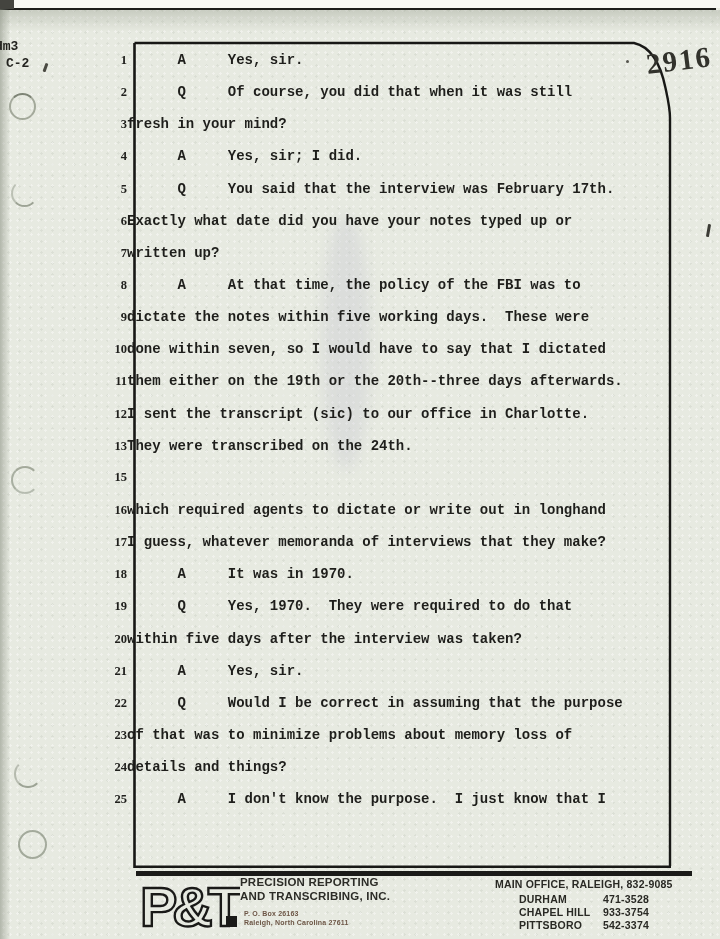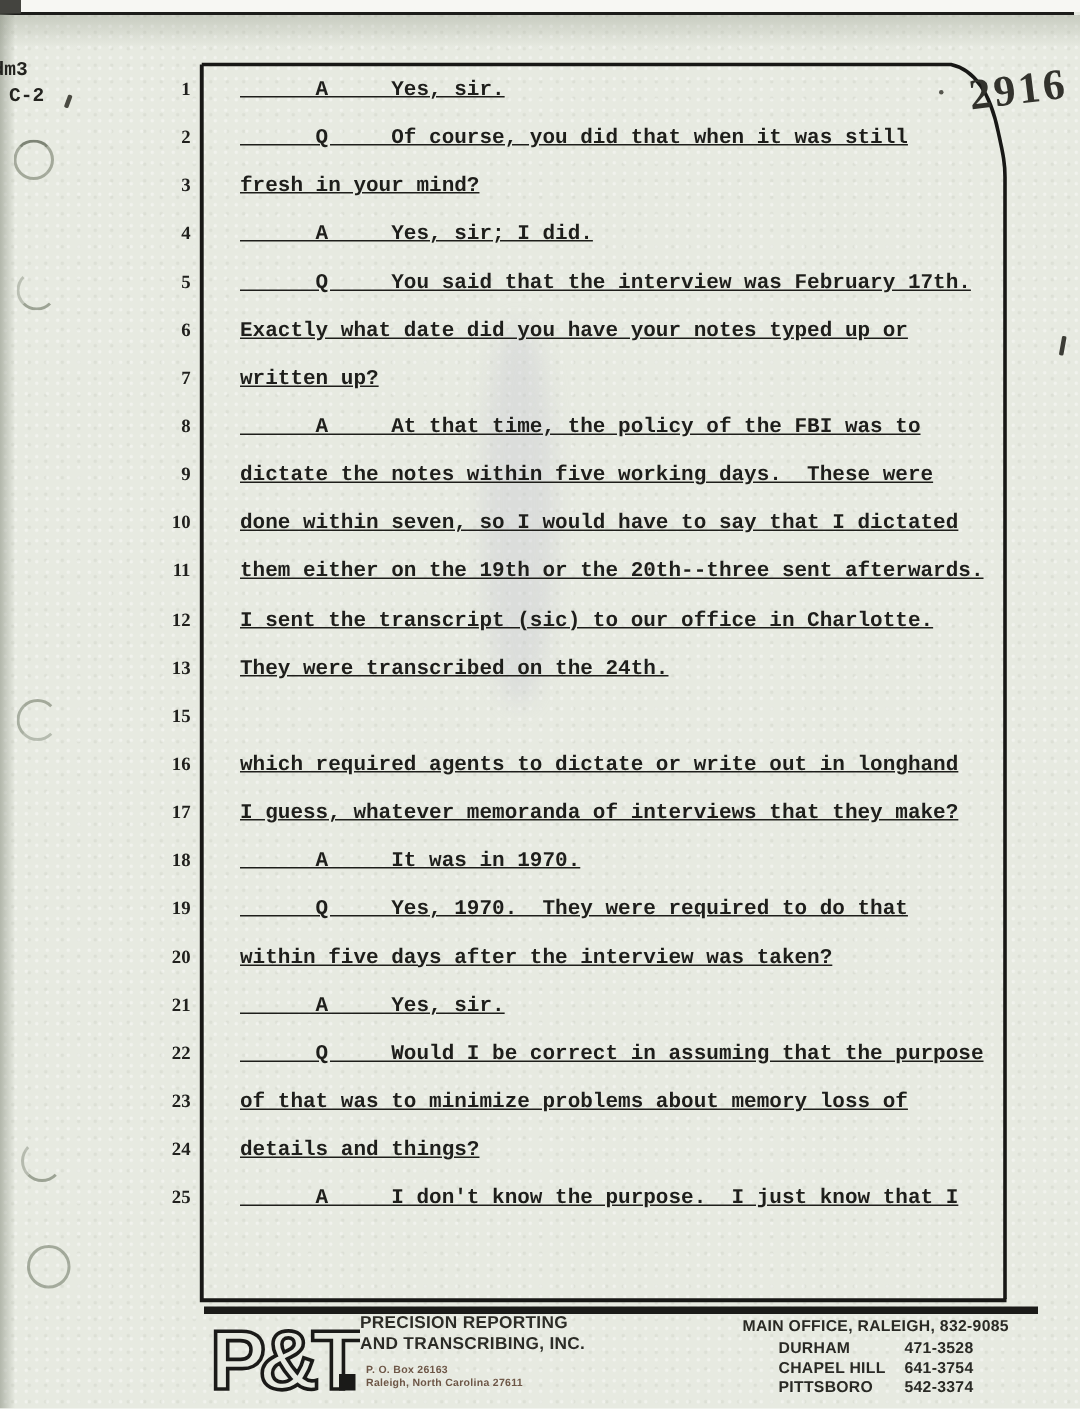--- a/index.html
+++ b/index.html
@@ -50,22 +50,22 @@
   
   .mark-apostrophe{position:absolute;left:44px;top:63px;width:2.5px;height:9px;background:#4a4a42;transform:rotate(20deg);border-radius:1px;}
   .mark-dot{position:absolute;left:626px;top:60px;width:3px;height:3px;background:#55554d;border-radius:50%;}
   .mark-pen{position:absolute;left:707px;top:224px;width:2.5px;height:13px;background:#3c3c36;transform:rotate(10deg);border-radius:1px;}
 
   
   .lines{position:absolute;left:0;top:52px;width:720px;}
   .tline{display:flex;align-items:baseline;height:32.15px;}
   .lnum{display:inline-block;width:127px;text-align:right;
     font:600 12.5px "Liberation Serif",serif;color:#20201d;flex:none;}
-  .ltext{margin-left:33px;white-space:pre;
-    font:bold 14px "Liberation Mono",monospace;color:#1e1e1b;flex:none;text-decoration:underline;}
+  .ltext{white-space:pre;
+    font:bold 14px "Liberation Mono",monospace;color:#1e1e1b;flex:none;}
 
   
   .under-rule{position:absolute;left:136px;top:871px;width:556px;height:4.5px;background:#1b1b19;}
 
   
   .footer-logo{position:absolute;left:140px;top:874px;}
   .company{position:absolute;left:240px;top:876px;color:#2c2c27;
     font:bold 11.5px "Liberation Sans",sans-serif;line-height:13.5px;letter-spacing:.2px;}
   .address{position:absolute;left:244px;top:909px;color:#6d5646;
     font:bold 7px "Liberation Sans",sans-serif;line-height:9px;letter-spacing:.2px;}
@@ -145,21 +145,21 @@
       <div class="tline">
         <span class="lnum">9</span>
         <span class="ltext">dictate the notes within five working days.  These were</span>
       </div>
       <div class="tline">
         <span class="lnum">10</span>
         <span class="ltext">done within seven, so I would have to say that I dictated</span>
       </div>
       <div class="tline">
         <span class="lnum">11</span>
-        <span class="ltext">them either on the 19th or the 20th--three sent afterwards.</span>
+        <span class="ltext">them either on the 19th or the 20th--three days afterwards.</span>
       </div>
       <div class="tline">
         <span class="lnum">12</span>
         <span class="ltext">I sent the transcript (sic) to our office in Charlotte.</span>
       </div>
       <div class="tline">
         <span class="lnum">13</span>
         <span class="ltext">They were transcribed on the 24th.</span>
       </div>
       <div class="tline">
@@ -228,21 +228,21 @@
 
   <div class="contact">
     <div>MAIN OFFICE, RALEIGH, 832-9085</div>
     <div class="offices" id="offices">
         <div class="office-row">
           <span class="city">DURHAM</span>
           <span class="phone">471-3528</span>
         </div>
         <div class="office-row">
           <span class="city">CHAPEL HILL</span>
-          <span class="phone">641-3754</span>
+          <span class="phone">933-3754</span>
         </div>
         <div class="office-row">
           <span class="city">PITTSBORO</span>
           <span class="phone">542-3374</span>
         </div>
       </div>
   </div>
 
 </div>
 

